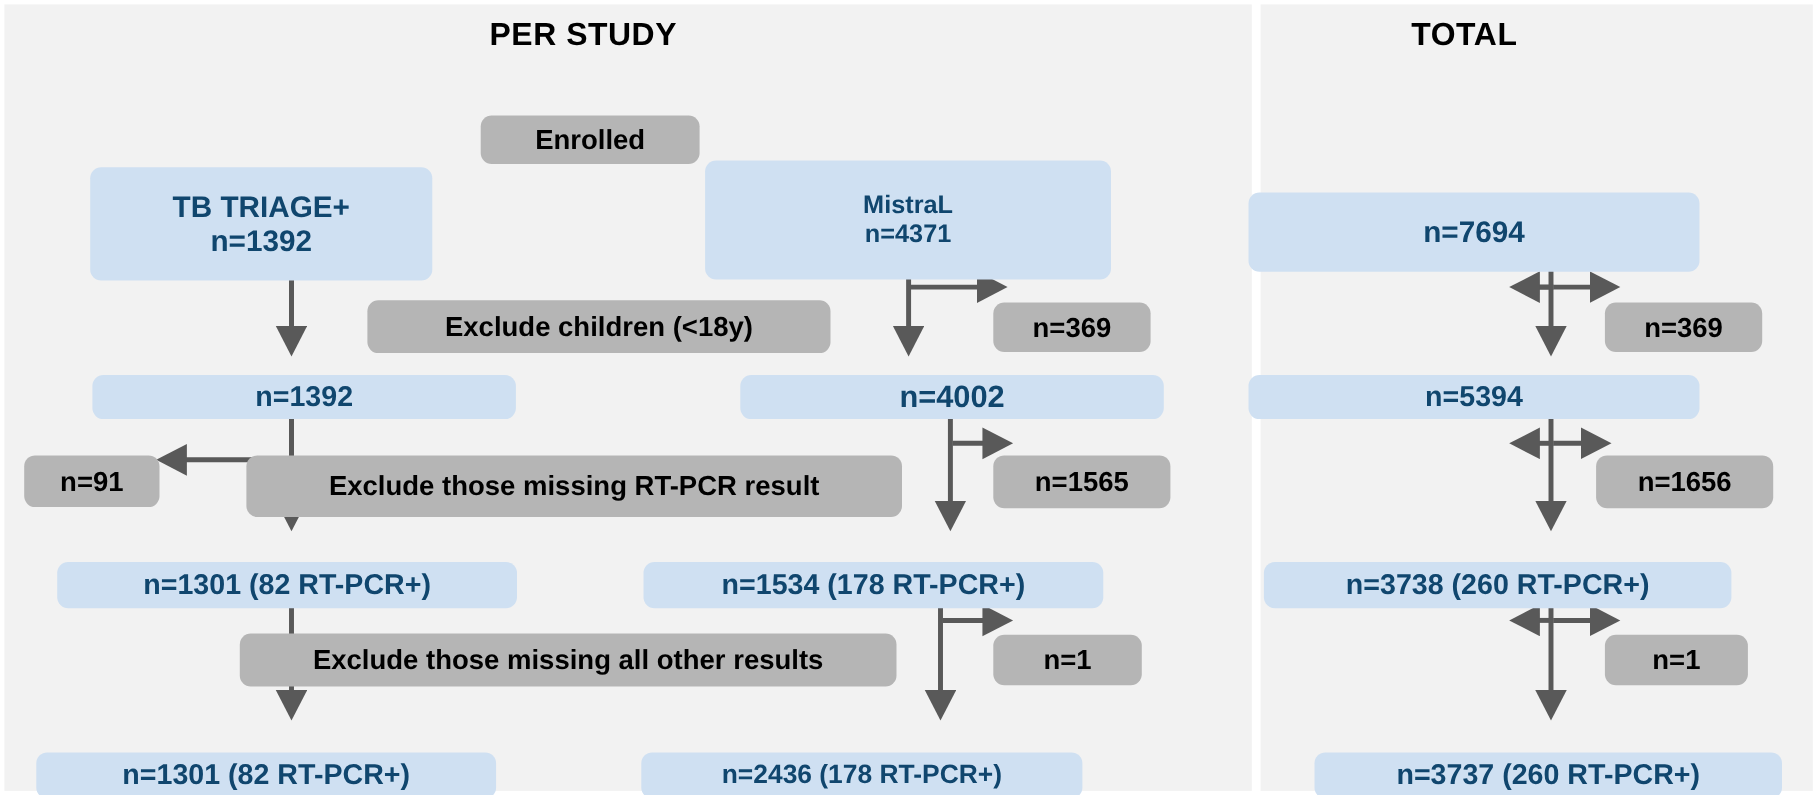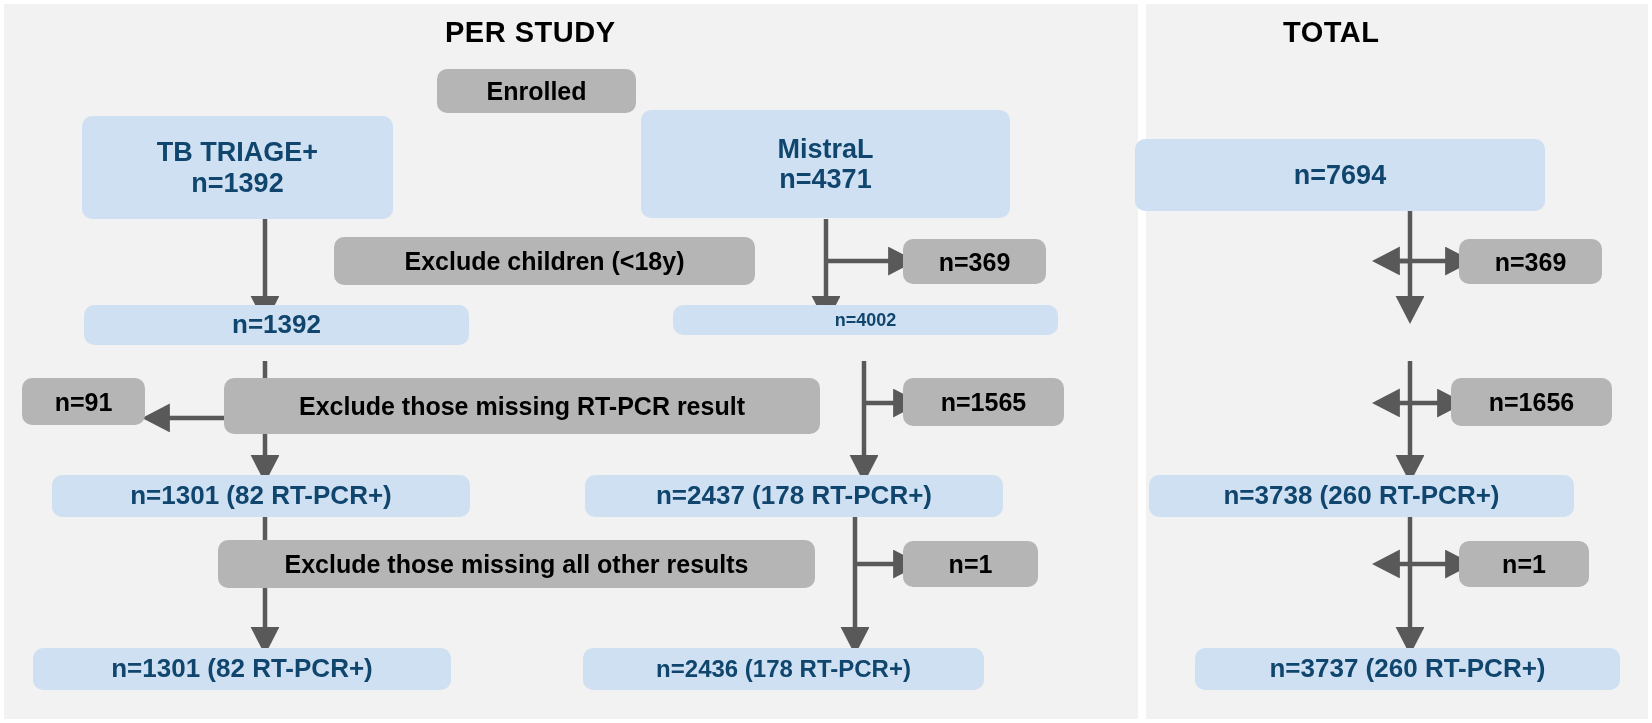--- a/index.html
+++ b/index.html
@@ -31,20 +31,21 @@
 
   .node{
     position:absolute;
     box-sizing:border-box;
     display:flex;
     align-items:center;
     justify-content:center;
     text-align:center;
     border-radius:10px;
     line-height:1.12;
+    margin-top:36px;
   }
   .blue{
     background:#cfe0f2;
     color:#10466e;
     font-weight:bold;
   }
   .gray{
     background:#b5b5b5;
     color:#000000;
     font-weight:bold;
@@ -114,49 +115,50 @@
 
   <div class="panel-title" style="left:1283px;top:16px;">TOTAL</div>
 
   <div class="node gray" style="left:437px;top:69px;width:199px;height:44px;font-size:25px;">Enrolled</div>
 
   <div class="node blue" style="left:82px;top:116px;width:311px;height:103px;font-size:27px;flex-direction:column;">
     <span>TB TRIAGE+</span>
     <span>n=1392</span>
   </div>
 
-  <div class="node blue" style="left:641px;top:110px;width:369px;height:108px;font-size:27px;flex-direction:column;">
+  <div class="node blue" style="left:641px;top:110px;width:369px;height:108px;font-size:23px;flex-direction:column;">
     <span>MistraL</span>
     <span>n=4371</span>
   </div>
 
   <div class="node blue" style="left:1135px;top:139px;width:410px;height:72px;font-size:27px;">n=7694</div>
 
   <div class="node gray" style="left:334px;top:237px;width:421px;height:48px;font-size:25px;">Exclude children (&lt;18y)</div>
 
   <div class="node gray" style="left:903px;top:239px;width:143px;height:45px;font-size:25px;">n=369</div>
 
   <div class="node gray" style="left:1459px;top:239px;width:143px;height:45px;font-size:25px;">n=369</div>
 
   <div class="node blue" style="left:84px;top:305px;width:385px;height:40px;font-size:26px;">n=1392</div>
 
-  <div class="node blue" style="left:673px;top:305px;width:385px;height:30px;font-size:18px;">n=4002</div>
+  <div class="node blue" style="left:673px;top:305px;width:385px;height:40px;font-size:28px;">n=4002</div>
 
+  <div class="node blue" style="left:1135px;top:305px;width:410px;height:40px;font-size:26px;">n=5394</div>
 
   <div class="node gray" style="left:22px;top:378px;width:123px;height:47px;font-size:25px;">n=91</div>
 
   <div class="node gray" style="left:224px;top:378px;width:596px;height:56px;font-size:25px;">Exclude those missing RT-PCR result</div>
 
   <div class="node gray" style="left:903px;top:378px;width:161px;height:48px;font-size:25px;">n=1565</div>
 
   <div class="node gray" style="left:1451px;top:378px;width:161px;height:48px;font-size:25px;">n=1656</div>
 
   <div class="node blue" style="left:52px;top:475px;width:418px;height:42px;font-size:26px;">n=1301 (82 RT-PCR+)</div>
 
-  <div class="node blue" style="left:585px;top:475px;width:418px;height:42px;font-size:26px;">n=2437 (178 RT-PCR+)</div>
+  <div class="node blue" style="left:585px;top:475px;width:418px;height:42px;font-size:26px;">n=1534 (178 RT-PCR+)</div>
 
   <div class="node blue" style="left:1149px;top:475px;width:425px;height:42px;font-size:26px;">n=3738 (260 RT-PCR+)</div>
 
   <div class="node gray" style="left:218px;top:540px;width:597px;height:48px;font-size:25px;">Exclude those missing all other results</div>
 
   <div class="node gray" style="left:903px;top:541px;width:135px;height:46px;font-size:25px;">n=1</div>
 
   <div class="node gray" style="left:1459px;top:541px;width:130px;height:46px;font-size:25px;">n=1</div>
 
   <div class="node blue" style="left:33px;top:648px;width:418px;height:42px;font-size:26px;">n=1301 (82 RT-PCR+)</div>

